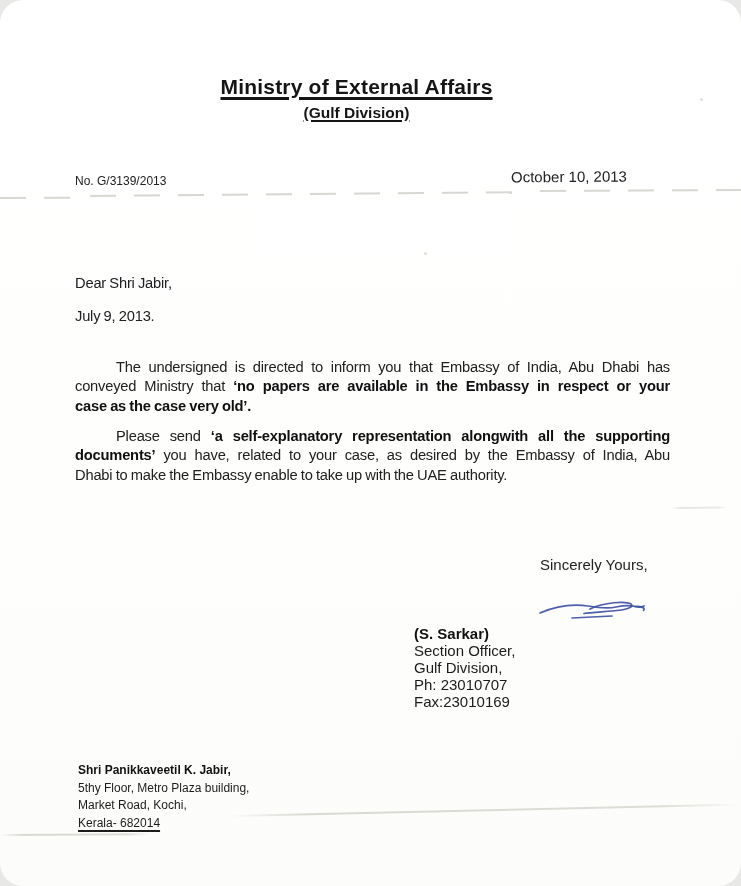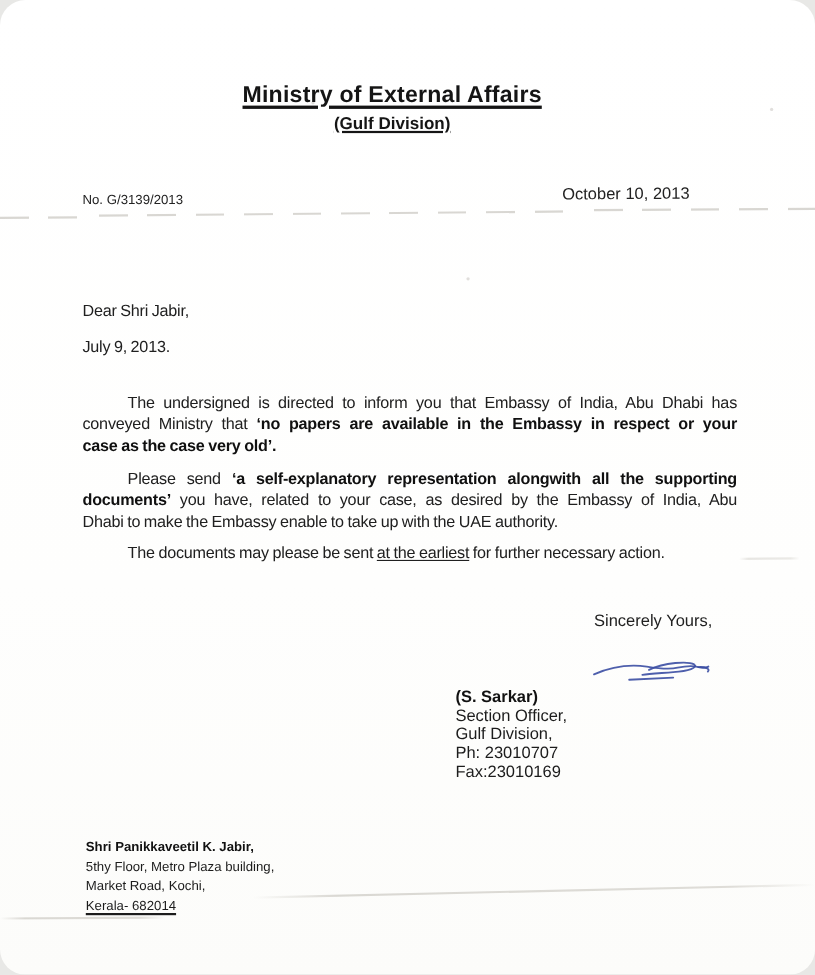--- a/index.html
+++ b/index.html
@@ -103,23 +103,20 @@
     <div class="line just"><span>conveyed Ministry that </span><span class="b">‘no papers are available in the Embassy in respect or your</span></div>
     <div class="line"><span class="b">case as the case very old’.</span></div>
   </div>
 
   <div class="abs bodytext p3">
     <div class="line just ind"><span>Please send </span><span class="b">‘a self-explanatory representation alongwith all the supporting</span></div>
     <div class="line just"><span class="b">documents’</span><span> you have, related to your case, as desired by the Embassy of India, Abu</span></div>
     <div class="line"><span>Dhabi to make the Embassy enable to take up with the UAE authority.</span></div>
   </div>
 
-  <div class="abs bodytext p4">
-    <div class="line ind"><span>The documents may please be sent </span><span class="u">at the earliest</span><span> for further necessary action.</span></div>
-  </div>
 
   <div class="abs closing">Sincerely Yours,</div>
 
   <svg class="abs sig-svg" width="112" height="28" viewBox="0 0 112 28">
     <g stroke="#3b4ea3">
       <path d="M2,16 C18,9 36,7 50,9 C62,11 70,12 78,10 C85,8.5 92,8 97,9.5 C101,10.5 104,10 106,9"></path>
       <path d="M52,12 C66,5 88,4 93,7 C97,10 88,13 74,14 C62,15 52,15.5 46,16.5"></path>
       <path d="M34,21 L74,19"></path>
       <path d="M97,9.5 C103,9 108,11 105.5,13.5"></path>
     </g>

